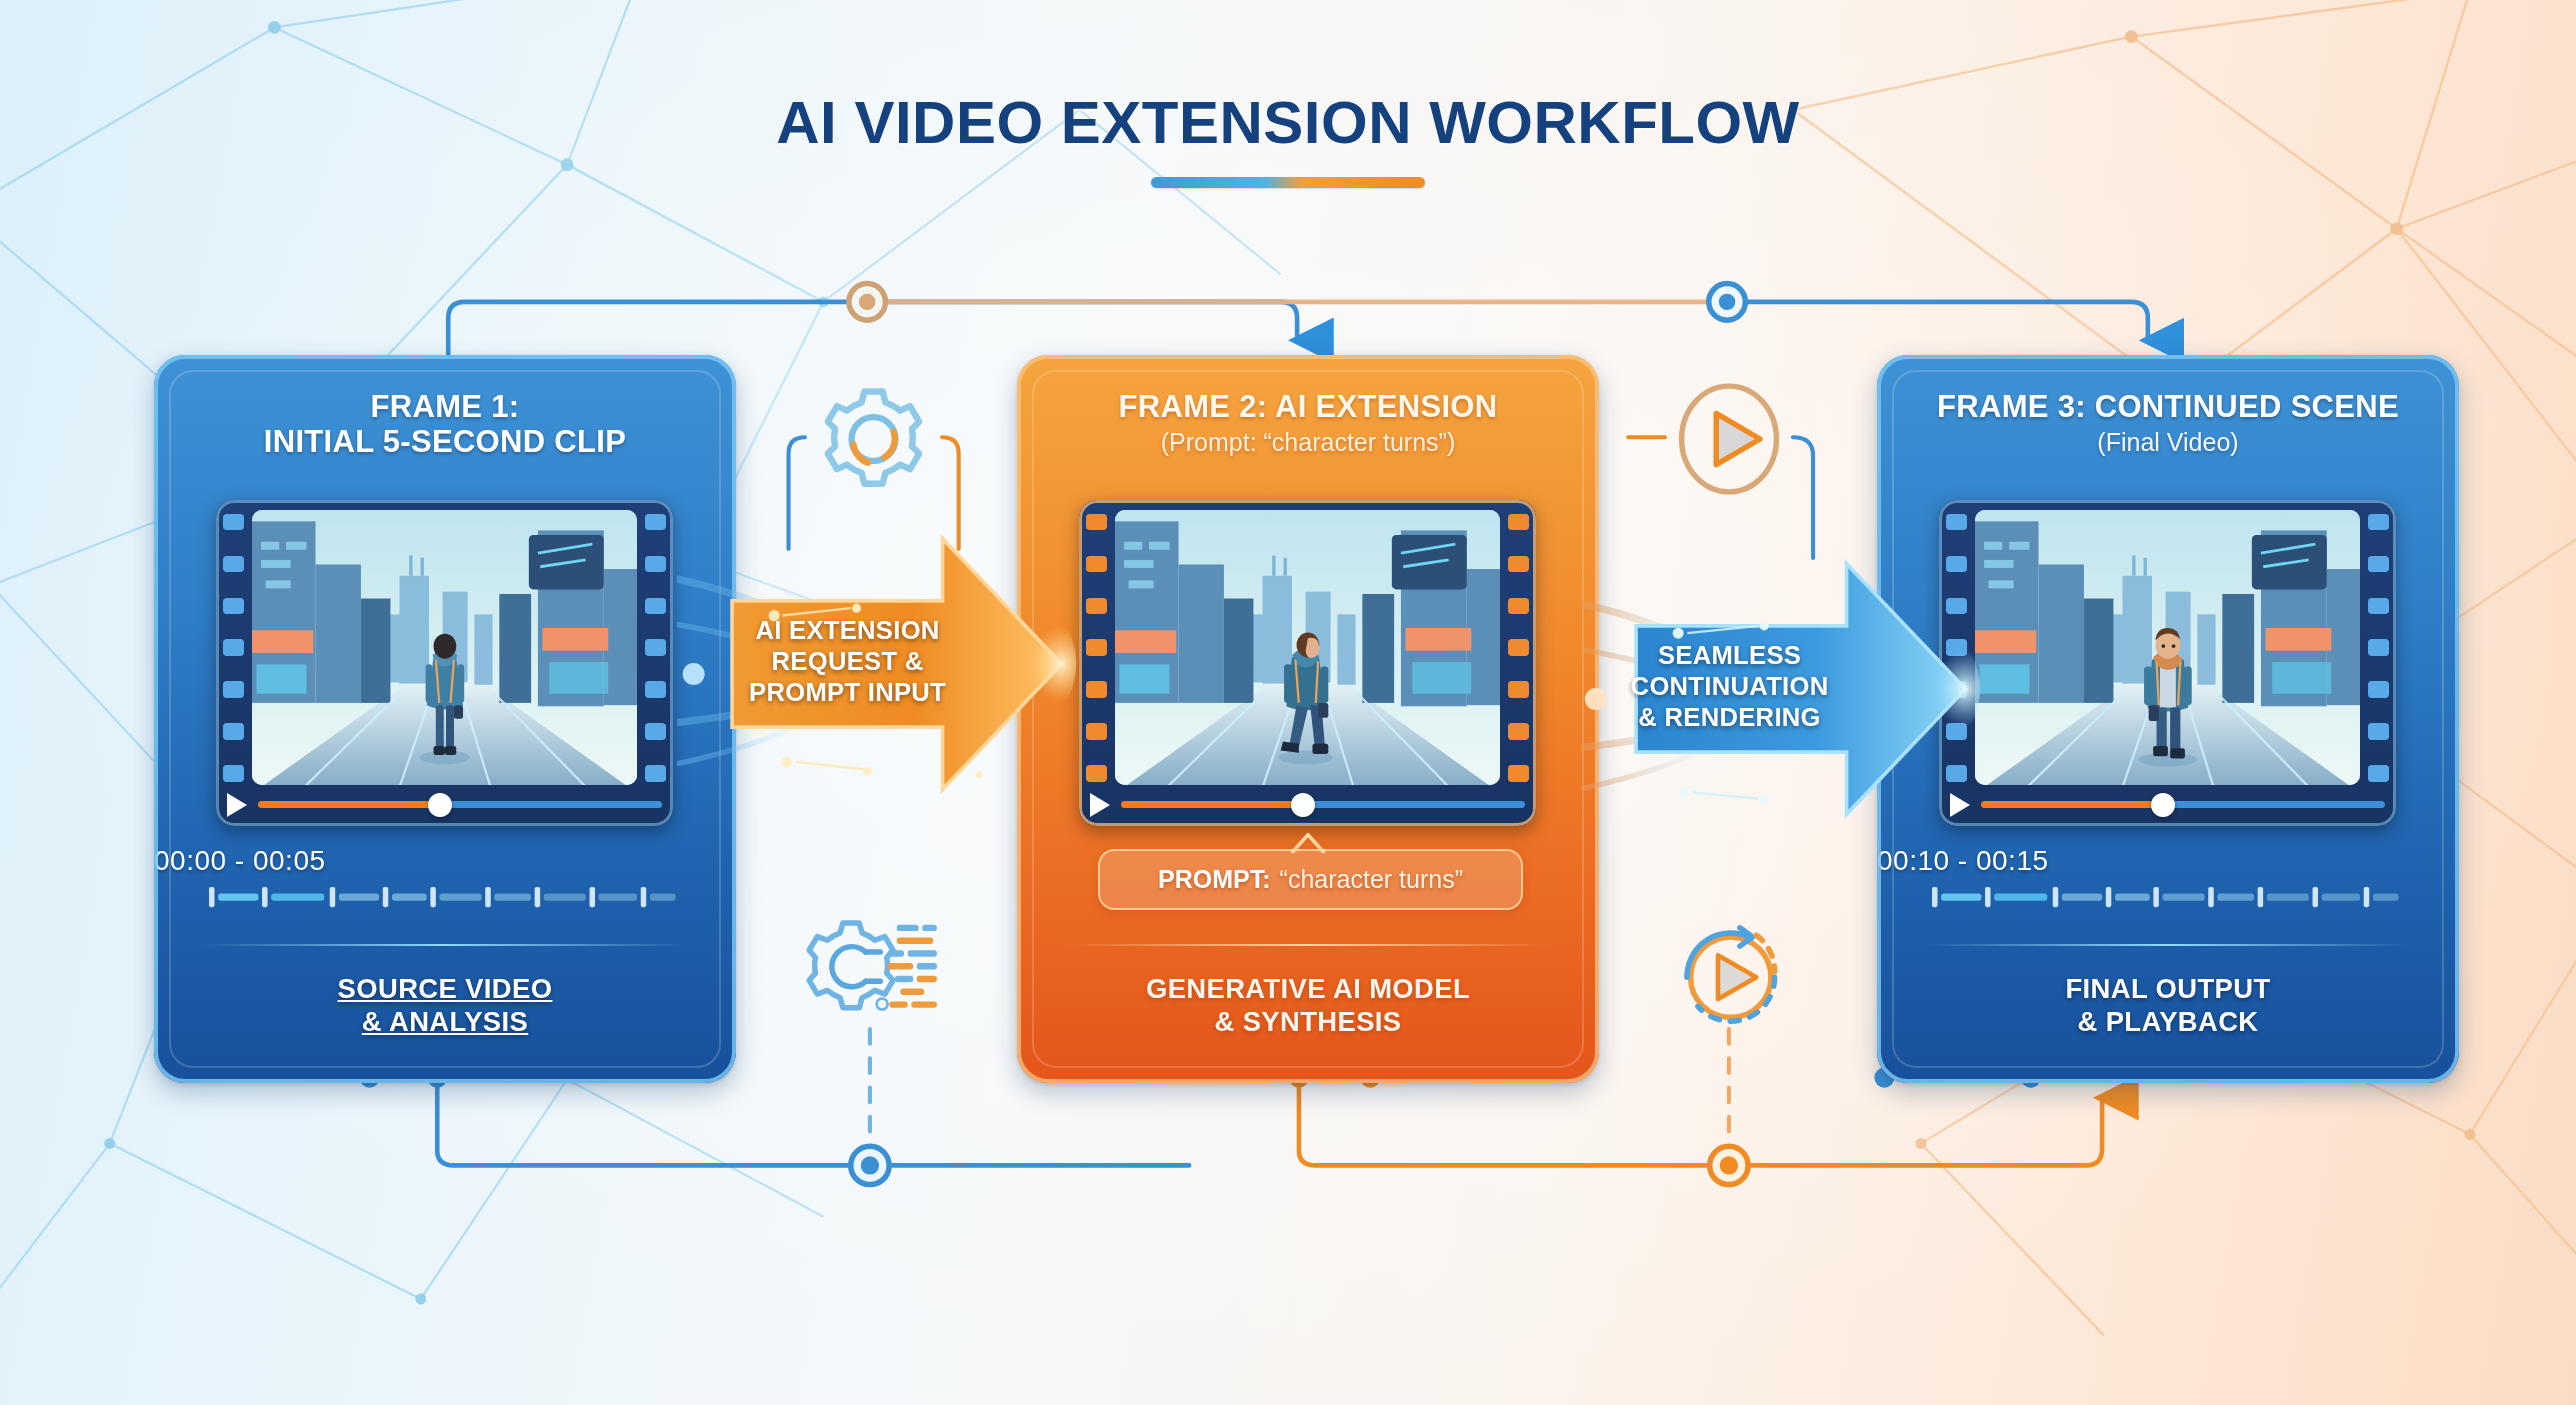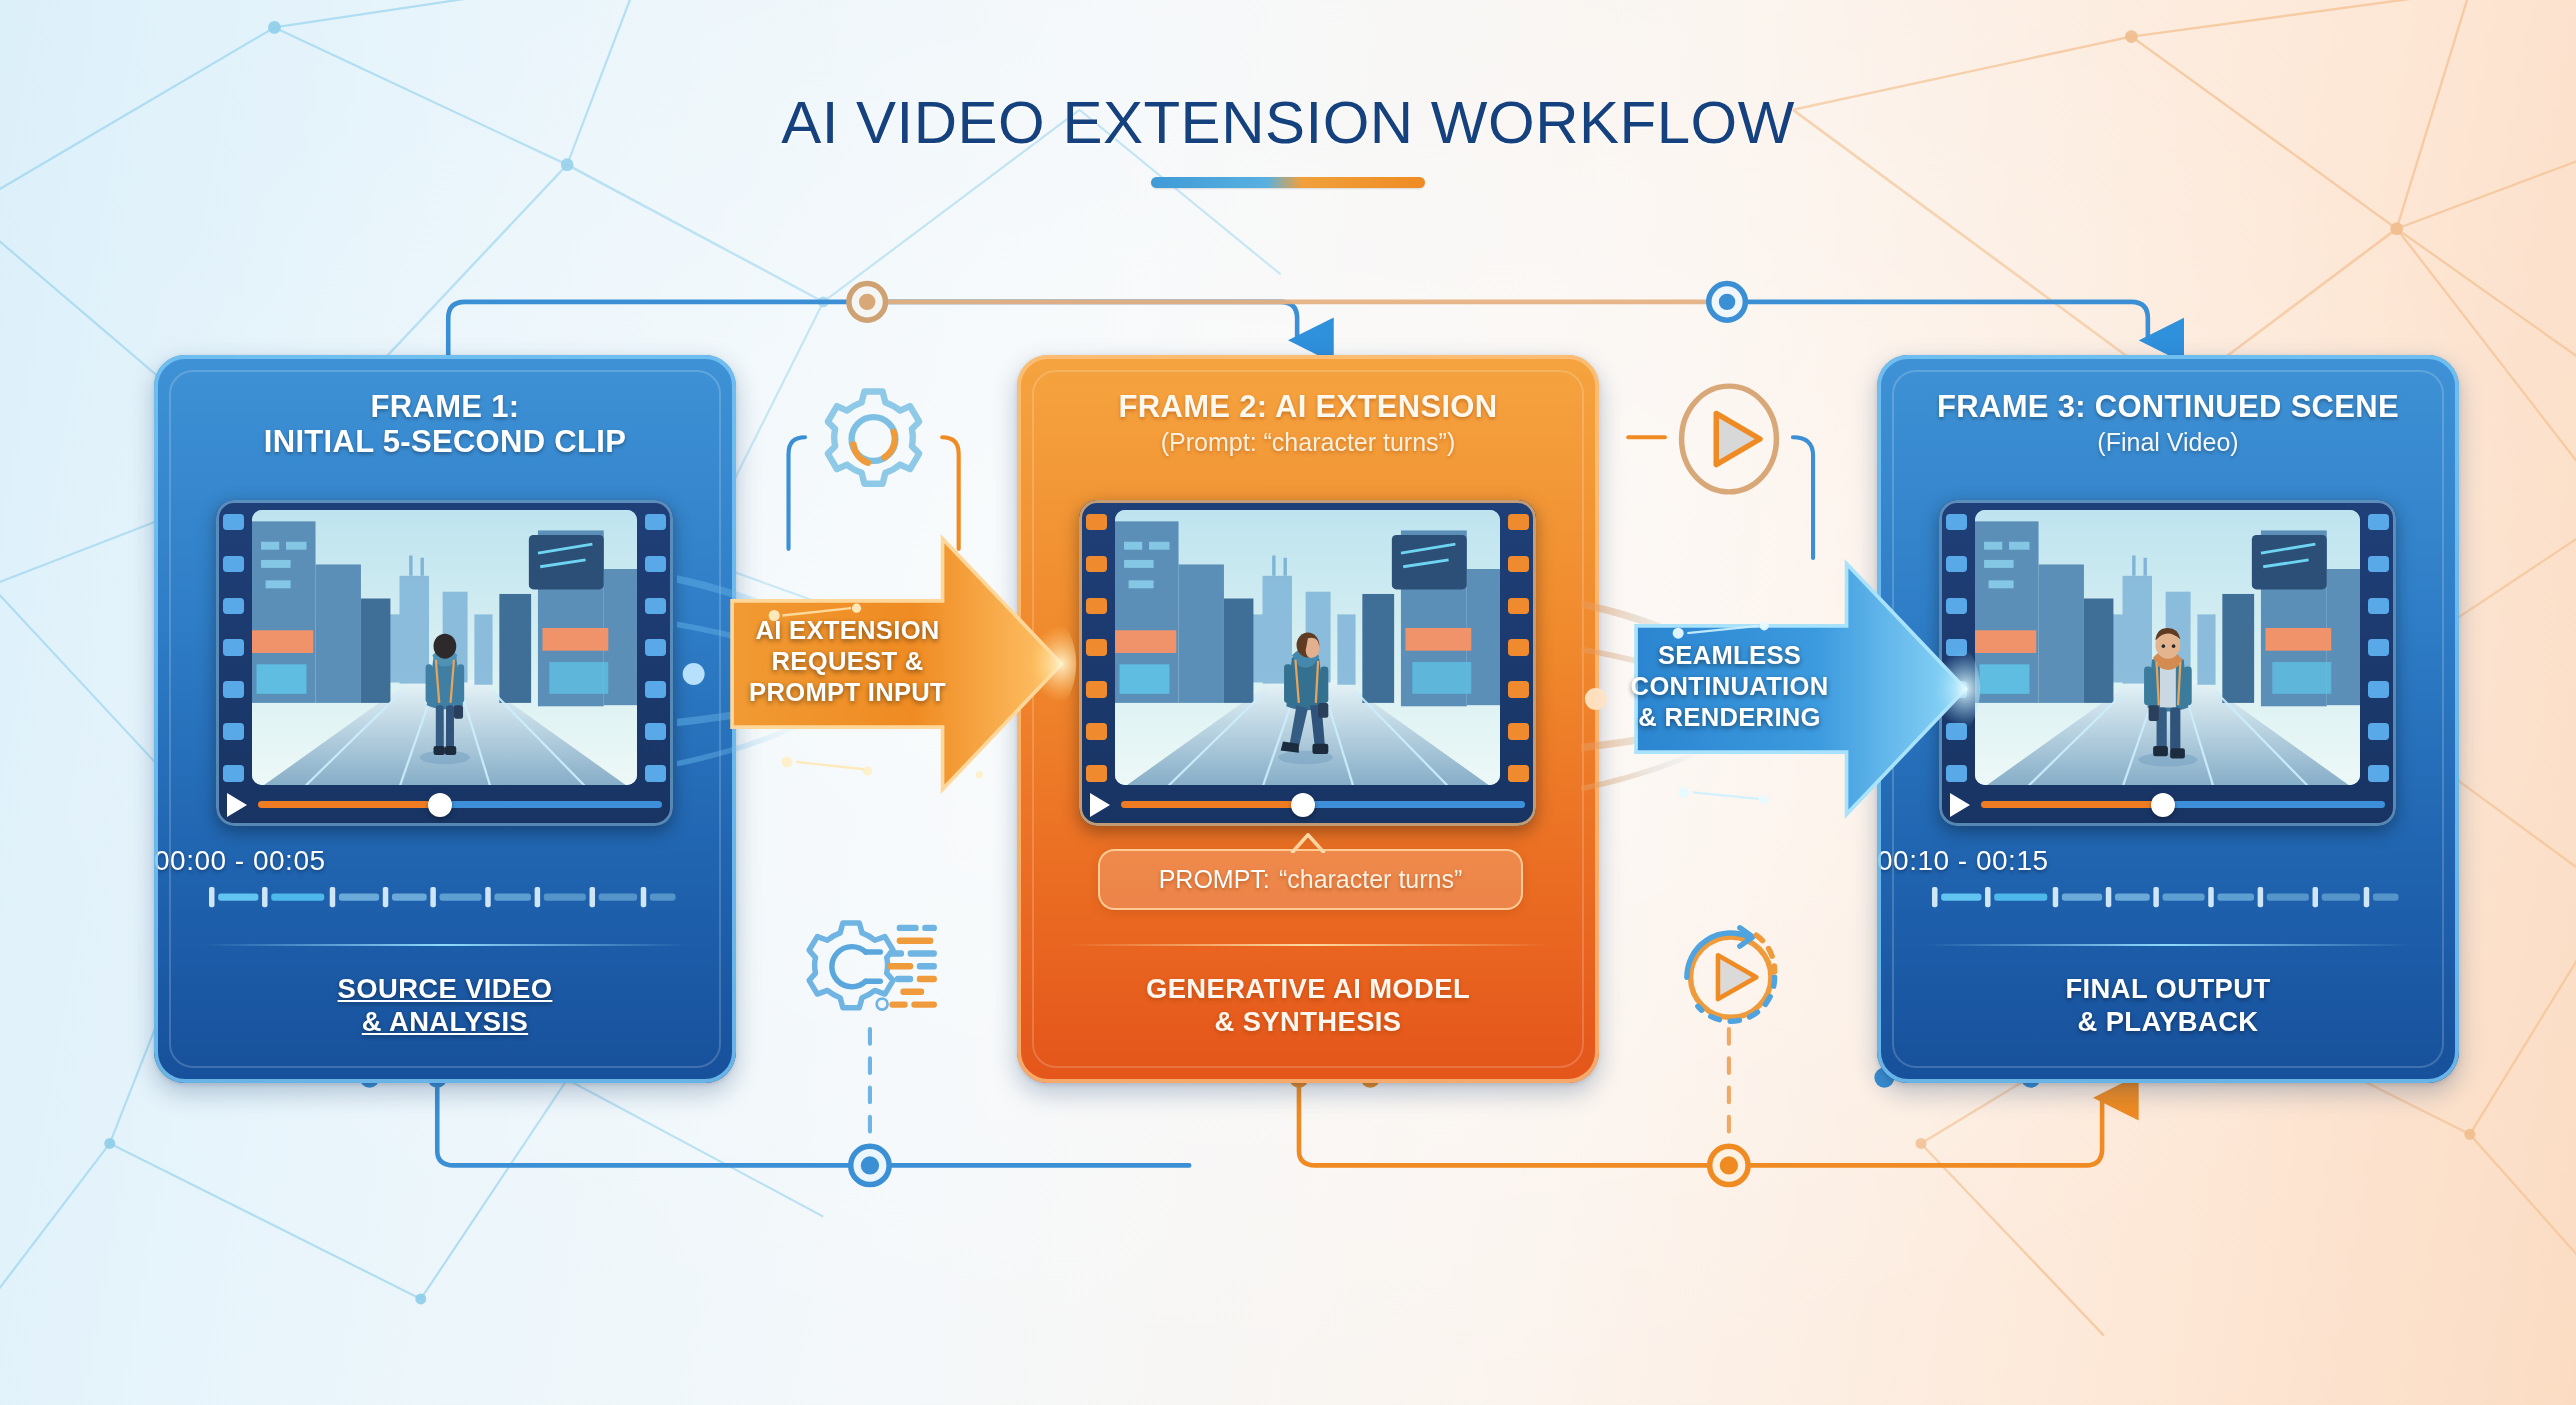--- a/index.html
+++ b/index.html
@@ -9,21 +9,21 @@
     position:relative;
     background:linear-gradient(100deg,#dcf0fa 0%, #e9f5fb 18%, #f4f8fa 40%, #fbf4ee 62%, #fde9d9 82%, #fbdcc3 100%);
   }
   .bg-net{position:absolute;inset:0;pointer-events:none;}
   .vignette{position:absolute;inset:0;pointer-events:none;
     background:radial-gradient(ellipse at 50% 45%, rgba(255,255,255,.55) 0%, rgba(255,255,255,.18) 45%, rgba(255,255,255,0) 72%);}
 
   
   .title-wrap{position:absolute;left:0;right:0;top:88px;text-align:center;}
   .title{
-    font-size:60px;font-weight:normal;letter-spacing:0.5px;color:#15427e;
+    font-size:60px;font-weight:bold;letter-spacing:0.5px;color:#15427e;
     text-shadow:0 1.8px 2.7px rgba(255,255,255,.75), 0 0.9px 0 rgba(255,255,255,.9);
     margin:0;
   }
   .title-rule{
     margin:20px auto 0;width:274px;height:11px;border-radius:6.4px;
     background:linear-gradient(90deg,#3f9ad6 0%,#58b0e0 42%,#f0a03c 55%,#ef8b22 100%);
     box-shadow:0 0.9px 1.8px rgba(0,0,0,.12);
   }
 
   
@@ -87,21 +87,21 @@
     background:linear-gradient(90deg,rgba(120,200,245,0) 0%,rgba(150,225,255,.95) 50%,rgba(120,200,245,0) 100%);}
   .card-orange .divider-glow{background:linear-gradient(90deg,rgba(255,200,130,0) 0%,rgba(255,225,170,.95) 50%,rgba(255,200,130,0) 100%);}
 
   
   .prompt-pill{
     position:absolute;border-radius:16.5px;background:rgba(255,255,255,.18);
     border:2.7px solid rgba(255,215,160,.85);
     display:flex;align-items:center;justify-content:center;
     box-shadow:0 2.7px 9.1px rgba(150,60,0,.22);
   }
-  .prompt-pill .pl{font-size:25px;font-weight:normal;color:#ffffff;text-shadow:0 1.8px 3.7px rgba(130,50,0,.45);}
+  .prompt-pill .pl{font-size:25px;font-weight:bold;color:#ffffff;text-shadow:0 1.8px 3.7px rgba(130,50,0,.45);}
   .prompt-pill .pv{font-size:25px;color:#fdf1e2;margin-left:9.1px;text-shadow:0 1.8px 3.7px rgba(130,50,0,.45);}
 
   
   .bigarrow{position:absolute;}
   .arrow-label{position:absolute;left:0;right:0;text-align:center;font-size:25.6px;font-weight:bold;
     color:#fff;line-height:1.22;letter-spacing:0.3px;text-shadow:0 1.8px 5.5px rgba(0,0,0,.45);}
 
   
   .midicon{position:absolute;}
 </style>

